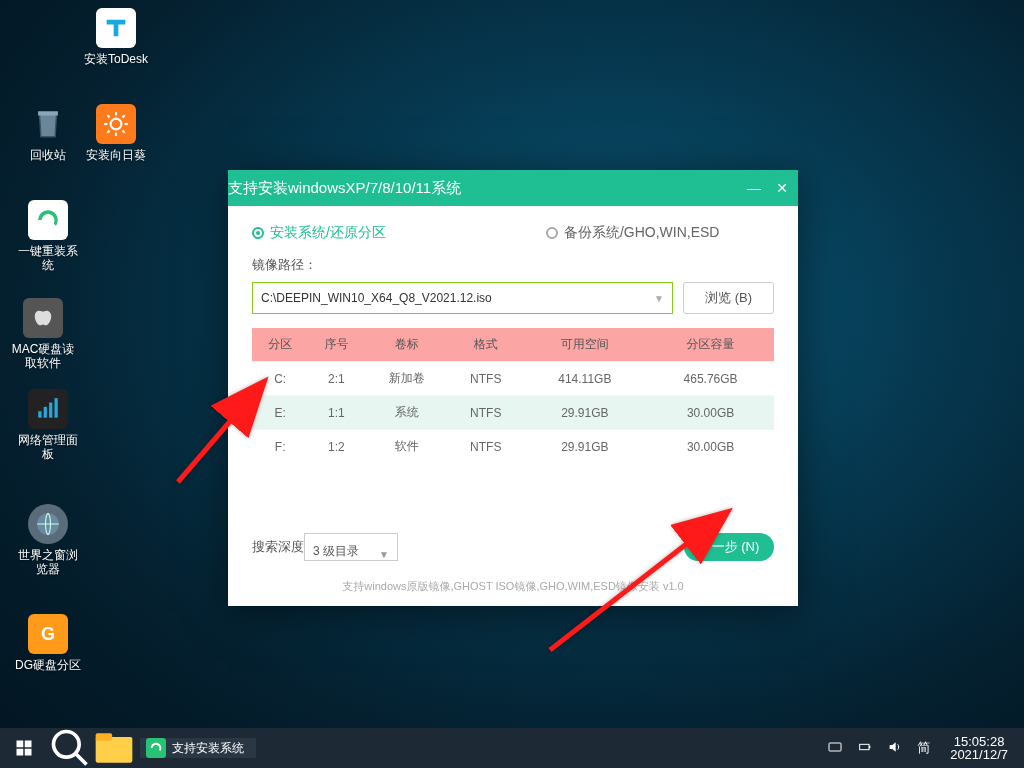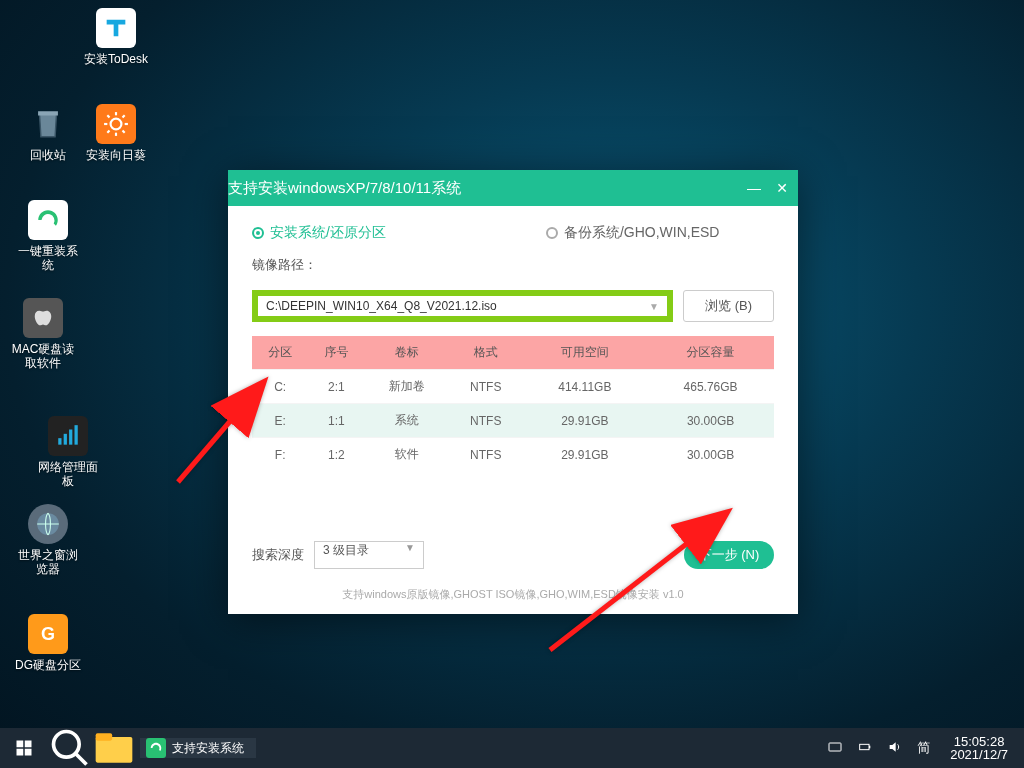--- a/index.html
+++ b/index.html
@@ -45,31 +45,31 @@
 }
 .titlebar .wctl { position:absolute; right:6px; top:0; height:36px; display:flex; align-items:center; gap:8px; }
 .titlebar .wctl span { width:20px; height:20px; display:flex; align-items:center; justify-content:center; font-size:14px; cursor:pointer; }
 .body { padding:18px 24px 12px; }
 .tabs { display:flex; gap:20px; font-size:14px; align-items:center; margin-bottom:14px; }
 .radio { width:12px; height:12px; border:2px solid #1fbf93; border-radius:50%; display:inline-block; margin-right:6px; position:relative; vertical-align:-2px; }
 .radio.on::after { content:""; position:absolute; inset:2px; background:#1fbf93; border-radius:50%; }
 .radio.off { border-color:#aaa; }
 .tabs .t1 { color:#1fbf93; }
 .tabs .t2 { color:#666; margin-left:140px; }
-.lbl { font-size:13px; color:#555; margin-bottom:16px; }
+.lbl { font-size:13px; color:#555; margin-bottom:8px; }
 .pathrow { display:flex; gap:10px; margin-bottom:14px; }
-.pathbox { flex:1; border:6px solid #84cc16; height:32px; display:flex; align-items:center; padding:0 8px; font-family:Consolas,monospace; font-size:12px; color:#333; justify-content:space-between; }
+.pathbox { flex:1; border:1px solid #84cc16; height:32px; display:flex; align-items:center; padding:0 8px; font-family:Consolas,monospace; font-size:12px; color:#333; justify-content:space-between; }
 .pathbox .dd { color:#aaa; font-size:10px; }
 .browse { width:91px; height:32px; border:1px solid #ccc; background:#fff; color:#555; font-size:13px; border-radius:3px; }
 table { width:100%; border-collapse:collapse; font-size:12px; }
 th { background:#fca5a5; color:#555; font-weight:normal; padding:8px 0; text-align:center; }
 td { padding:8px 0; text-align:center; color:#666; border-top:1px solid #f4f4f4; }
 tr.sel td { background:#e8f6f2; }
 .depthrow { display:flex; align-items:center; margin-top:70px; font-size:13px; color:#555; }
-.depthsel { margin-left:10px; border:1px solid #ccc; height:28px; width:110px; display:flex; align-items:flex-start; justify-content:space-between; padding:0 8px; font-size:12px; }
+.depthsel { border:1px solid #ccc; height:28px; width:94px; display:flex; align-items:flex-end; justify-content:space-between; padding:0 8px; font-size:12px; }
 .depthsel .dd { color:#999; font-size:10px; }
 .nextbtn { margin-left:auto; background:#1fbf93; color:#fff; border:none; height:28px; width:90px; border-radius:14px; font-size:13px; }
 .footnote { text-align:center; font-size:11px; color:#aaa; margin-top:18px; }
 
 .arrow { position:absolute; pointer-events:none; }
 .arrow svg { filter:drop-shadow(0 0 2px rgba(0,0,0,.3)); }
 </style>
 </head>
 <body>
 
@@ -119,21 +119,21 @@
     <div class="label">一键重装系统</div>
   </div>
   <div class="dicon" style="left:9px; top:298px;">
     <div class="img" style="background:#555">
         <svg viewBox="0 0 24 24" width="22" height="22">
           <path d="M16 4c-2 0-3 1-4 1s-2-1-4-1C5 4 3 6 3 10c0 4 3 10 6 10 1 0 2-1 3-1s2 1 3 1c3 0 6-6 6-10 0-3-2-6-5-6z" fill="#ddd"></path>
         </svg>
       </div>
     <div class="label">MAC硬盘读取软件</div>
   </div>
-  <div class="dicon" style="left:14px; top:416px;margin-left:20px;">
+  <div class="dicon" style="left:14px; top:389px;">
     <div class="img" style="background:#222">
         <svg viewBox="0 0 24 24" width="26" height="26">
           <rect x="3" y="14" width="3" height="6" fill="#2ad"></rect>
           <rect x="8" y="10" width="3" height="10" fill="#2ad"></rect>
           <rect x="13" y="6" width="3" height="14" fill="#2ad"></rect>
           <rect x="18" y="2" width="3" height="18" fill="#2ad"></rect>
         </svg>
       </div>
     <div class="label">网络管理面板</div>
   </div>

